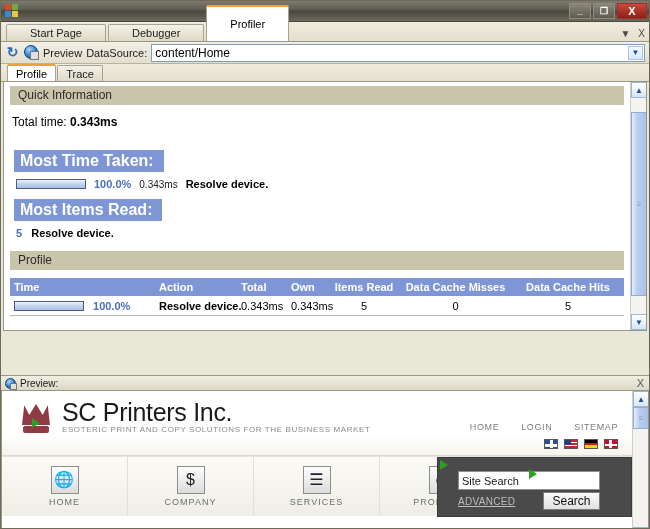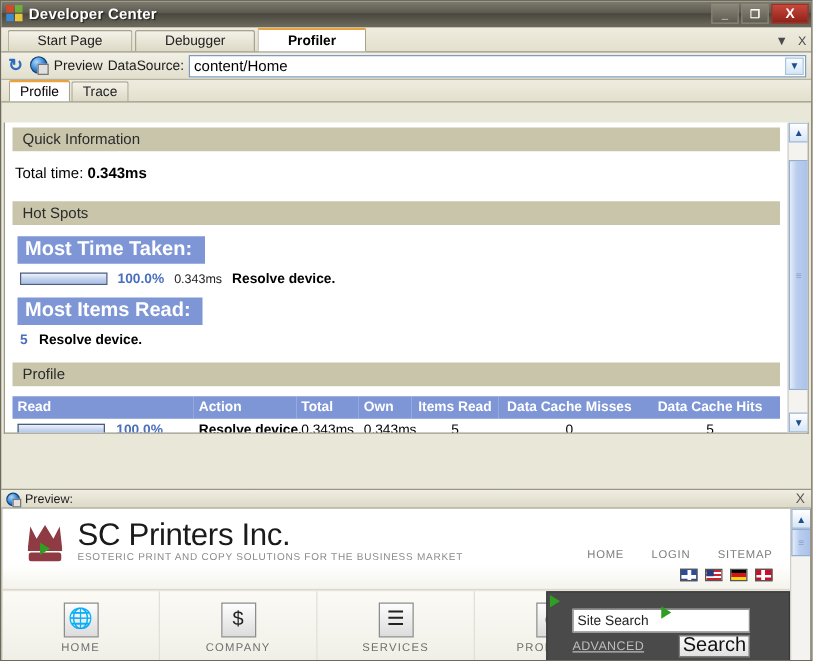--- a/index.html
+++ b/index.html
@@ -93,27 +93,26 @@
     padding: 0 23px;
     display: flex; align-items: center;
     font-size: 11px; color: #222;
     background: linear-gradient(to bottom, #f4f2e8, #ddd9c6);
     border: 1px solid #a6a392;
     border-bottom: none;
     margin-right: 2px;
     border-radius: 2px 2px 0 0;
   }
   .doc-tab.active {
-    height: 19px;
+    height: 36px;
     background: #ffffff;
     border-top: 2px solid #e8a33d;
     border-left: 1px solid #a6a392;
     border-right: 1px solid #a6a392;
     color: #000;
-    font-weight: bold;
   }
   .tabstrip-right {
     position: absolute; right: 4px; bottom: 2px;
     display: flex; gap: 8px; align-items: center;
     color: #4a4a4a; font-size: 10px;
   }
 
   
   .toolbar {
     height: 22px;
@@ -186,21 +185,21 @@
     border-top: 2px solid #e8a33d;
   }
 
   
   .profiler-pane {
     position: relative;
     height: 249px;
     background: #ffffff;
     border: 1px solid #9a9786;
     border-top: none;
-    margin: 16px 2px;
+    margin: 0 2px;
     overflow: hidden;
   }
   .prof-scrollarea {
     position:absolute; left:0; top:0; right:16px; bottom:0;
     overflow: hidden;
     padding: 0;
   }
   .section-hdr {
     background: #c9c5ab;
     color: #2b2b2b;
@@ -430,21 +429,21 @@
     position:absolute; left: 20px; top: 38px;
     font-size: 10px; color:#bdbdbd; text-decoration: underline;
     letter-spacing: .3px;
   }
   .search-btn {
     position:absolute; left: 105px; top: 34px;
     width: 57px; height: 18px;
     background: linear-gradient(to bottom,#fbfbfb,#e0e0e0);
     border:1px solid #7d7d7d;
     font-family:"Liberation Sans", sans-serif;
-    font-size: 16px; color:#111;
+    font-size: 12px; color:#111;
     display:flex;align-items:center;justify-content:center;
   }
 
   
   .pv-vscroll {
     position:absolute; right:0; top:0; width:16px; bottom:12px;
     background:#f4f3ef; border-left:1px solid #cfcec6;
   }
   .pv-hscroll {
     position:absolute; left:0; right:16px; bottom:0; height:12px;
@@ -475,21 +474,20 @@
 
 <div id="app-window">
 
   <div class="titlebar">
     <span class="title-icon">
       <i class="ti-a"></i>
         <i class="ti-b"></i>
         <i class="ti-c"></i>
         <i class="ti-d"></i>
     </span>
-    <span class="title-text">Developer Center</span>
     <div class="win-buttons">
       <div class="win-btn">_</div>
       <div class="win-btn">❐</div>
       <div class="win-btn close">X</div>
     </div>
   </div>
 
 
   <div class="tabstrip">
     <div class="doc-tab">Start Page</div>
@@ -524,42 +522,41 @@
   <div class="profiler-pane">
     <div class="prof-scrollarea">
 
       <div class="section-hdr">Quick Information</div>
 
       <div class="total-time">
         <span>Total time:</span>
         <b>0.343ms</b>
       </div>
 
-      <div class="section-hdr">Hot Spots</div>
 
       <div class="subhdr">Most Time Taken:</div>
       <div class="hotrow">
         <span class="bar"></span>
         <span class="pct">100.0%</span>
         <span class="ms">0.343ms</span>
         <span class="act">Resolve device.</span>
       </div>
 
       <div class="subhdr">Most Items Read:</div>
       <div class="items-row">
         <span class="num">5</span>
         <span class="act">Resolve device.</span>
       </div>
 
       <div class="section-hdr" style="margin-top:12px;">Profile</div>
 
       <table class="prof-table">
         <thead>
           <tr>
-            <th style="width:145px;">Read</th>
+            <th style="width:145px;">Time</th>
             <th style="width:82px;">Action</th>
             <th style="width:50px;">Total</th>
             <th style="width:42px;">Own</th>
             <th style="width:70px;" class="num">Items Read</th>
             <th style="width:113px;" class="num">Data Cache Misses</th>
             <th class="num">Data Cache Hits</th>
           </tr>
         </thead>
         <tbody>
           <tr>

